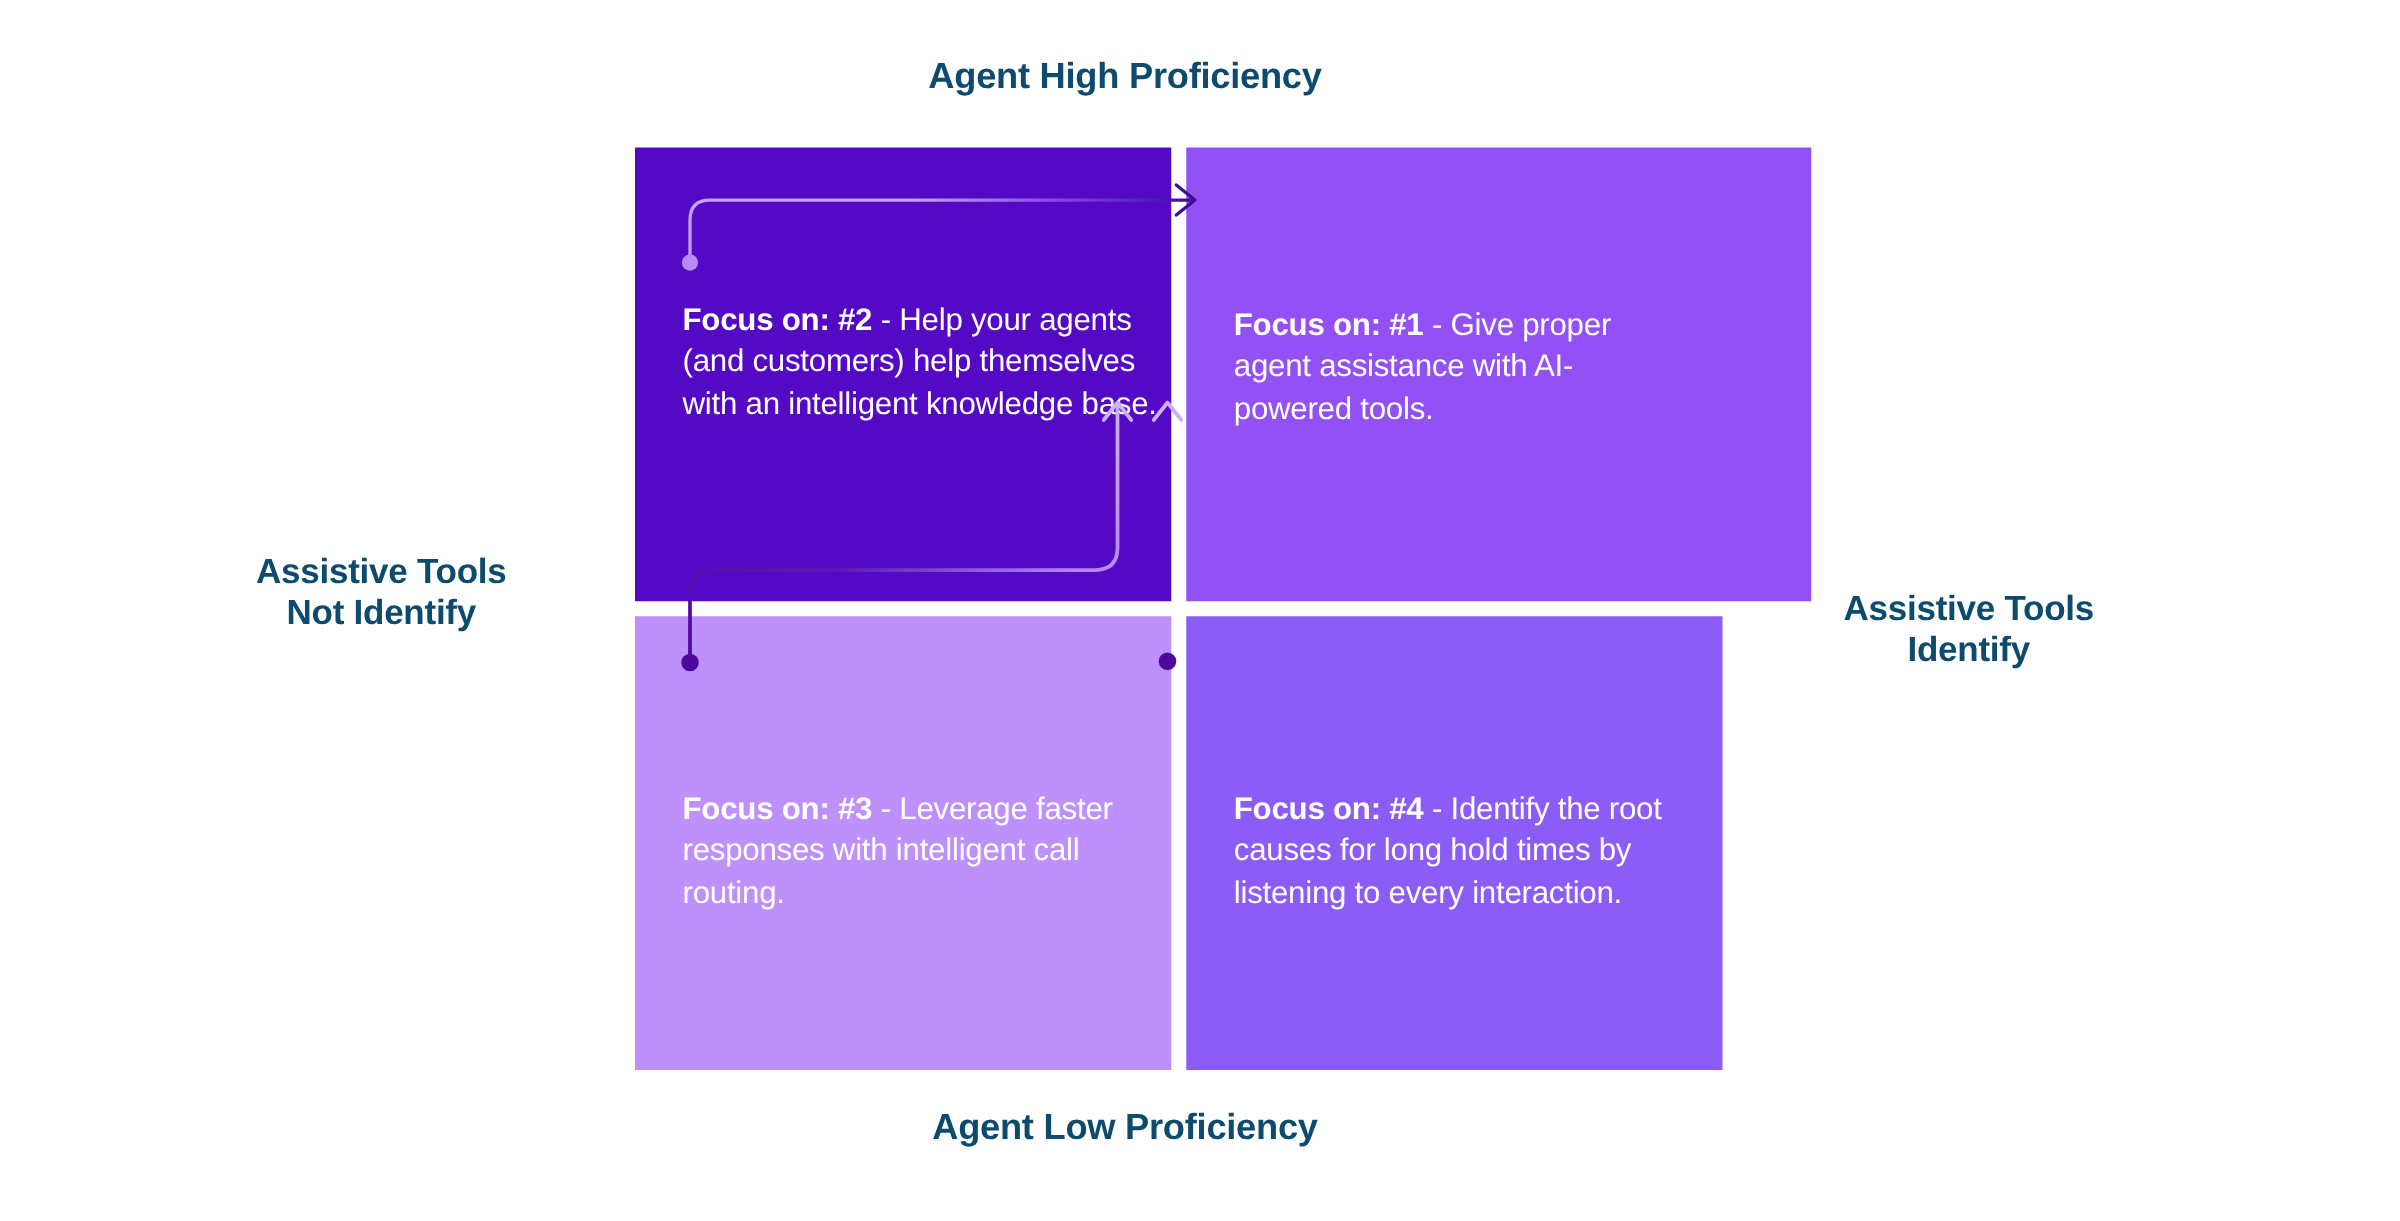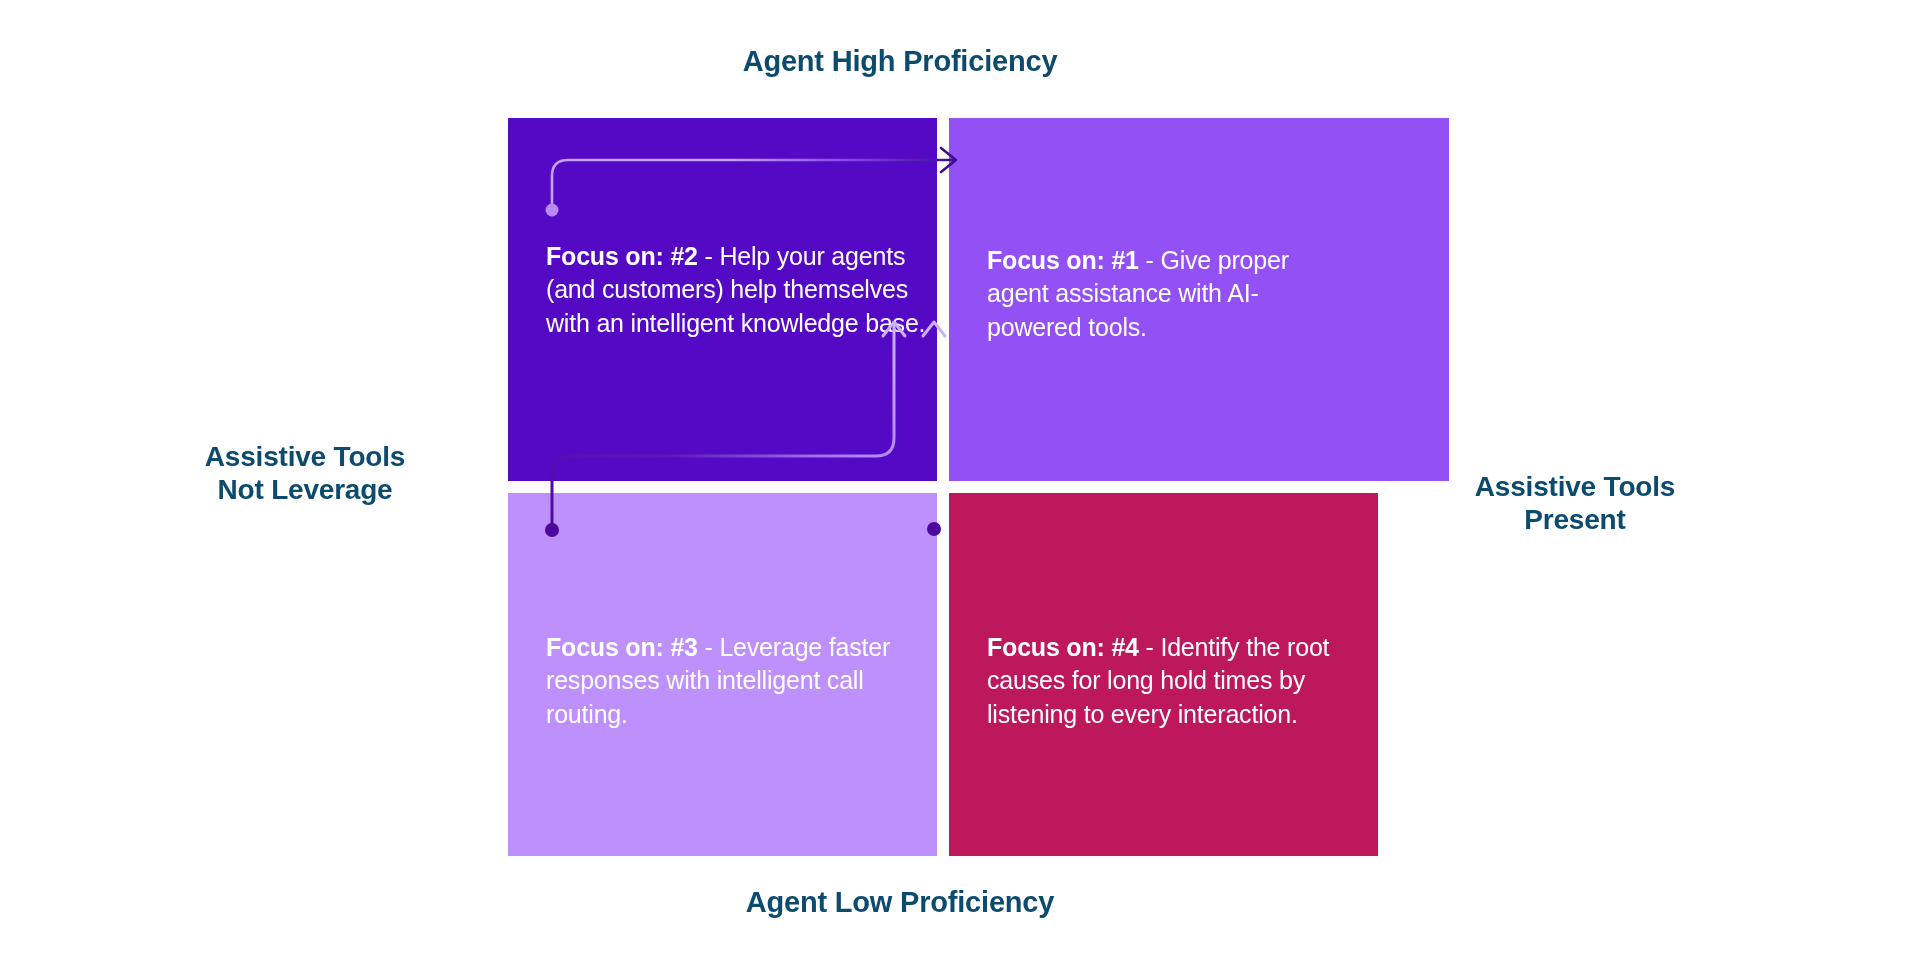--- a/index.html
+++ b/index.html
@@ -65,21 +65,21 @@
     height: 738px;
   }
   .quad {
     position: absolute;
     box-sizing: border-box;
     overflow: hidden;
   }
   #quad-tl { left: 0px;   top: 0px;   width: 429px; height: 363px; background: #5409c4; }
   #quad-tr { left: 441px; top: 0px;   width: 500px; height: 363px; background: #9250f5; }
   #quad-bl { left: 0px;   top: 375px; width: 429px; height: 363px; background: #be90fb; }
-  #quad-br { left: 441px; top: 375px; width: 429px; height: 363px; background: #be185d; }
+  #quad-br { left: 441px; top: 375px; width: 429px; height: 363px; background: #8b5cf6; }
 
   .quad-text {
     position: absolute;
     color: #ffffff;
     font-size: 25px;
     line-height: 1.33;
     letter-spacing: -0.2px;
   }
   .quad-text b { font-weight: bold; }
   .quad-text .dim { color: #ffffff; }
@@ -101,26 +101,26 @@
 </style>
 </head>
 <body>
 
 <div id="stage">
 
   <div class="axis-label" id="label-top">Agent High Proficiency</div>
 
   <div class="axis-label" id="label-left">
     <div>Assistive Tools</div>
-    <div>Not Leverage</div>
+    <div>Not Identify</div>
   </div>
 
   <div class="axis-label" id="label-right">
     <div>Assistive Tools</div>
-    <div>Present</div>
+    <div>Identify</div>
   </div>
 
   <div class="axis-label" id="label-bottom">Agent Low Proficiency</div>
 
   <div id="grid">
 
     <div class="quad" id="quad-tl">
       <div class="quad-text" id="text-tl">
         <b>Focus on: #2</b><span class="dim"> - Help your agents (and customers) help themselves with an intelligent knowledge base.</span>
       </div>

